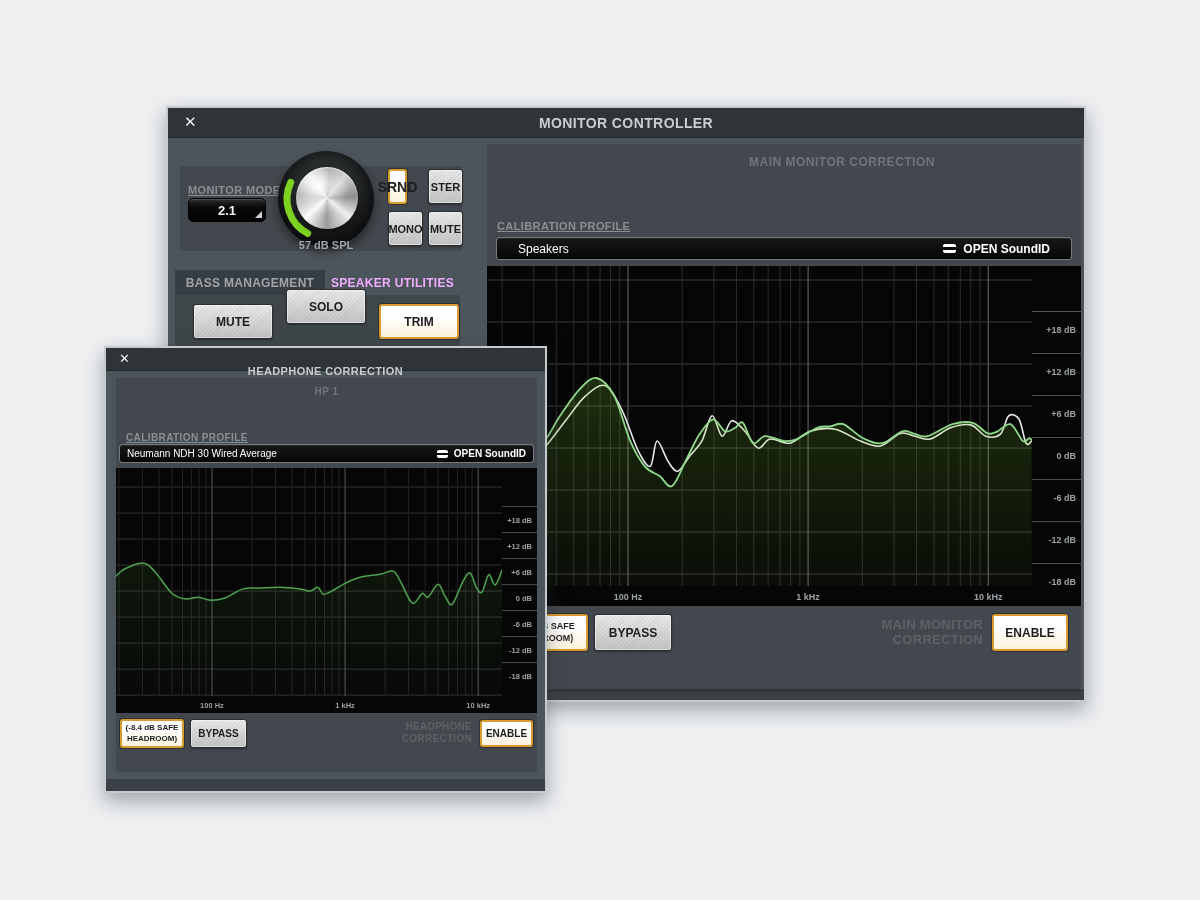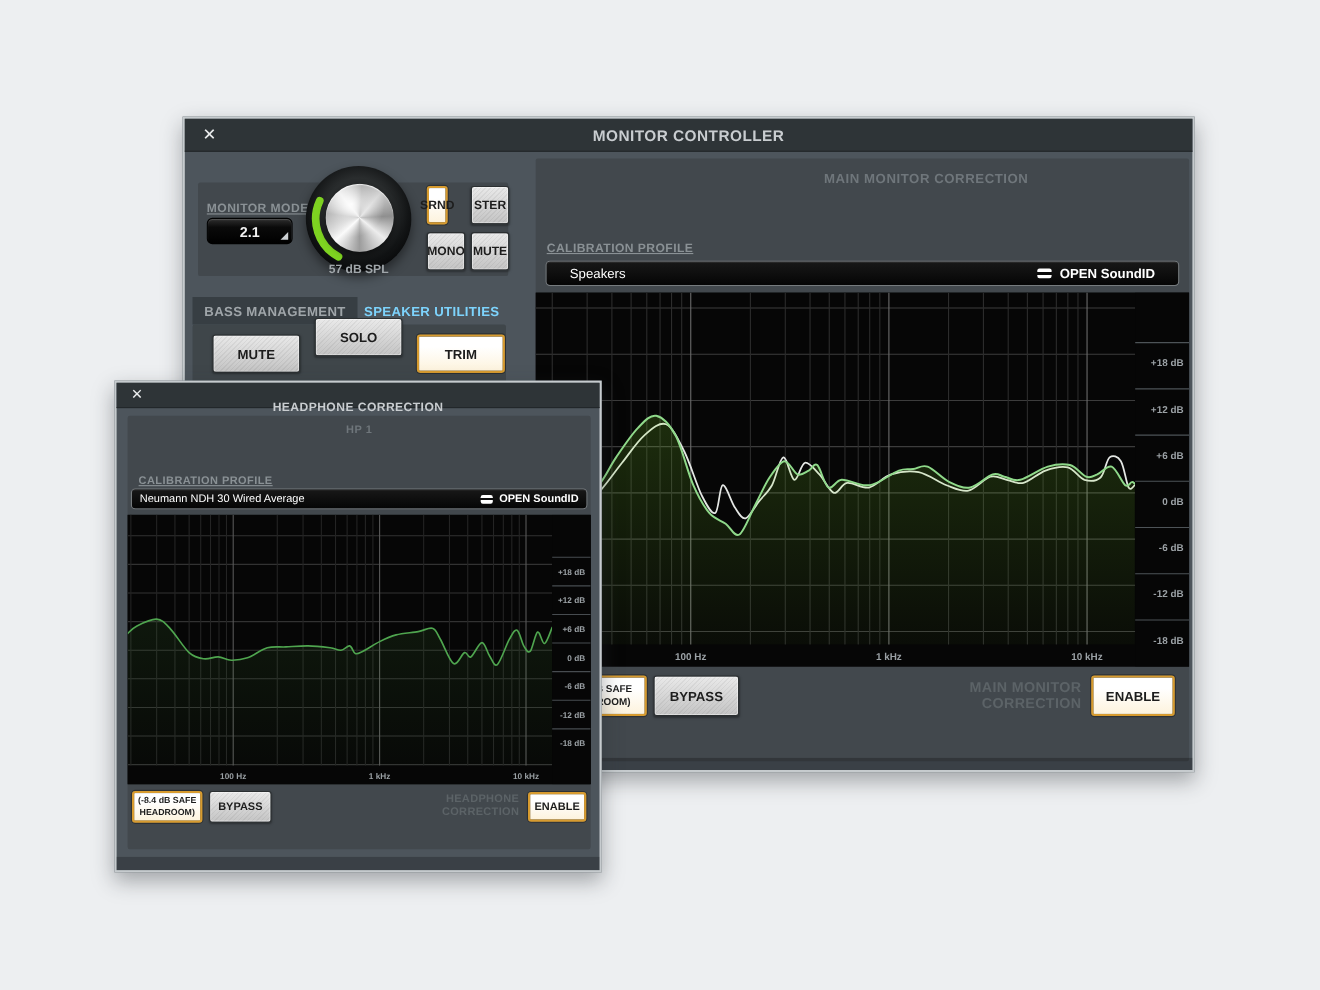--- a/index.html
+++ b/index.html
@@ -19,21 +19,21 @@
 
   .btn { position:absolute; display:flex; align-items:center; justify-content:center; text-align:center;
          font-weight:bold; color:#1d1d1d; border-radius:3px; border:1px solid #2b2f31;
          background:repeating-linear-gradient(135deg, rgba(0,0,0,.05) 0 1px, rgba(0,0,0,0) 1px 3px), linear-gradient(180deg,#e9e9e9,#c4c4c4);
          box-shadow:inset 0 0 0 1px rgba(255,255,255,.45), 0 1px 2px rgba(0,0,0,.35); }
   .btn.active { background:linear-gradient(180deg,#ffffff 30%,#fdf3dd); border:2px solid #d79b2f;
          box-shadow:0 0 0 1px rgba(0,0,0,.3); }
 
   .tab { position:absolute; display:flex; align-items:center; justify-content:center; font-weight:bold; font-size:12px; letter-spacing:.3px; }
   .tab.active { background:#373e43; color:#9fa5a9; }
-  .tab.inactive { color:#7dd3fc; }
+  .tab.inactive { color:#f0abfc; }
 
   .blackbar { position:absolute; display:flex; align-items:center; background:linear-gradient(180deg,#181818,#050505);
          border-radius:3px; box-shadow:0 0 0 1px rgba(255,255,255,.28), inset 0 1px 0 rgba(255,255,255,.07); color:#fff; }
   .blackbar .val { flex:1; text-align:left; white-space:nowrap; overflow:hidden; }
   .openid { display:flex; align-items:center; gap:7px; font-weight:bold; white-space:nowrap; }
   .openid-icon { display:inline-block; border-radius:2px;
          background:linear-gradient(180deg,#ffffff 0 38%, #0b0b0b 38% 62%, #ffffff 62% 100%); }
 
   .mm-select { position:absolute; background:linear-gradient(180deg,#2e2e2e,#0a0a0a 35%,#000);
          border:1px solid #000; border-radius:5px; box-shadow:inset 0 1px 1px rgba(255,255,255,.18);
@@ -57,21 +57,21 @@
   
   #mw { left:166px; top:106px; width:920px; height:596px; }
   #mw .titlebar { height:30px; }
   #mw .titlebar .title { top:7px; font-size:14px; }
   #mw .close { left:16px; top:5px; font-size:15px; }
   #mw-knobpanel { left:12px; top:58px; width:282px; height:85px; }
   #mw-mm-label { left:20px; top:76px; font-size:11px; }
   #mw-mm-select { left:20px; top:90px; width:78px; height:24px; font-size:13px; }
   #mw-knob { left:110px; top:43px; }
   #mw-knob-caption { left:110px; top:131px; width:96px; }
-  #mw-b-srnd { left:220px; top:61px;  width:19px; height:35px; font-size:11px; }
+  #mw-b-srnd { left:220px; top:61px;  width:19px; height:35px; font-size:14px; }
   #mw-b-ster { left:260px; top:61px;  width:35px; height:35px; font-size:11px; }
   #mw-b-mono { left:220px; top:103px; width:35px; height:35px; font-size:11px; }
   #mw-b-mute { left:260px; top:103px; width:35px; height:35px; font-size:11px; }
   #mw-tab-bass { left:7px; top:162px; width:150px; height:25px; }
   #mw-tab-spk  { left:157px; top:162px; width:135px; height:25px; }
   #mw-tabcontent { left:7px; top:187px; width:285px; height:62px; background:#3f464a; }
   #mw-u-mute { left:25px;  top:196px; width:80px; height:35px; font-size:12px; }
   #mw-u-solo { left:118px; top:181px; width:80px; height:35px; font-size:12px; }
   #mw-u-trim { left:211px; top:196px; width:80px; height:35px; font-size:12px; }
   #mw-rpanel { left:319px; top:36px; width:594px; height:548px; }

